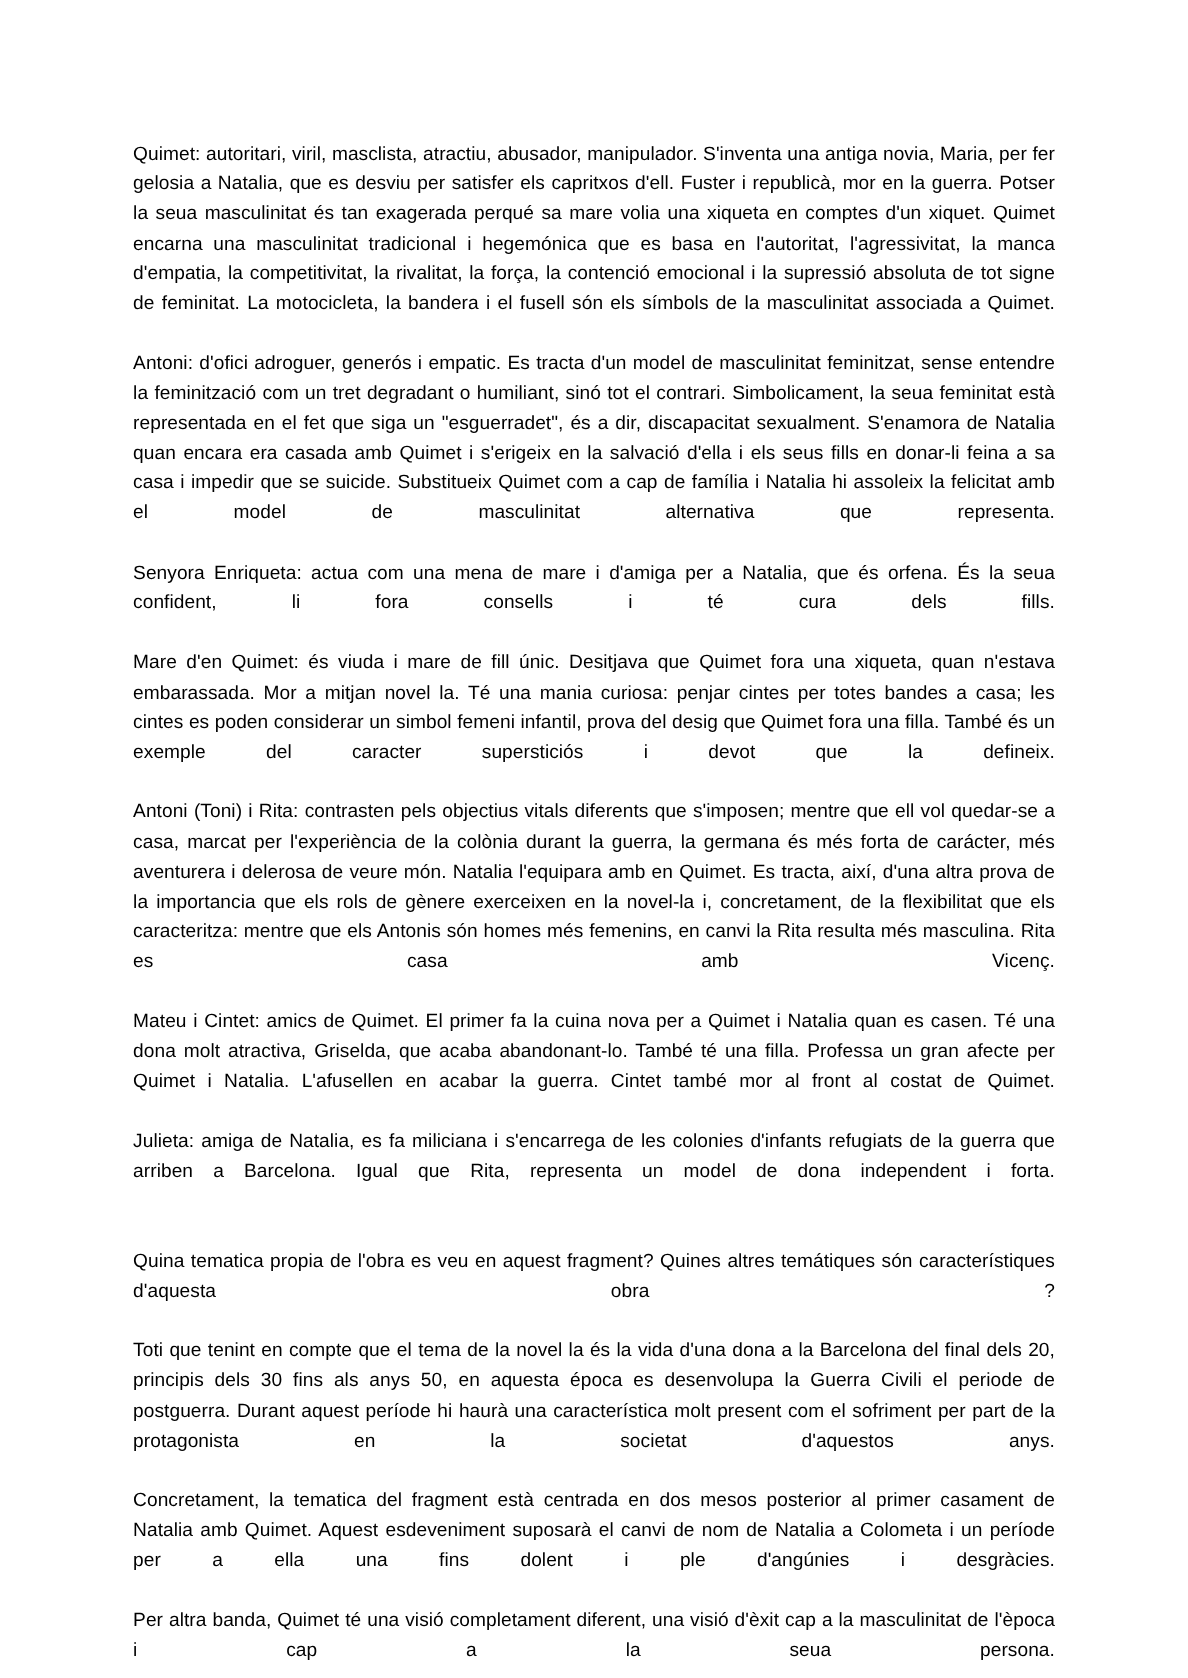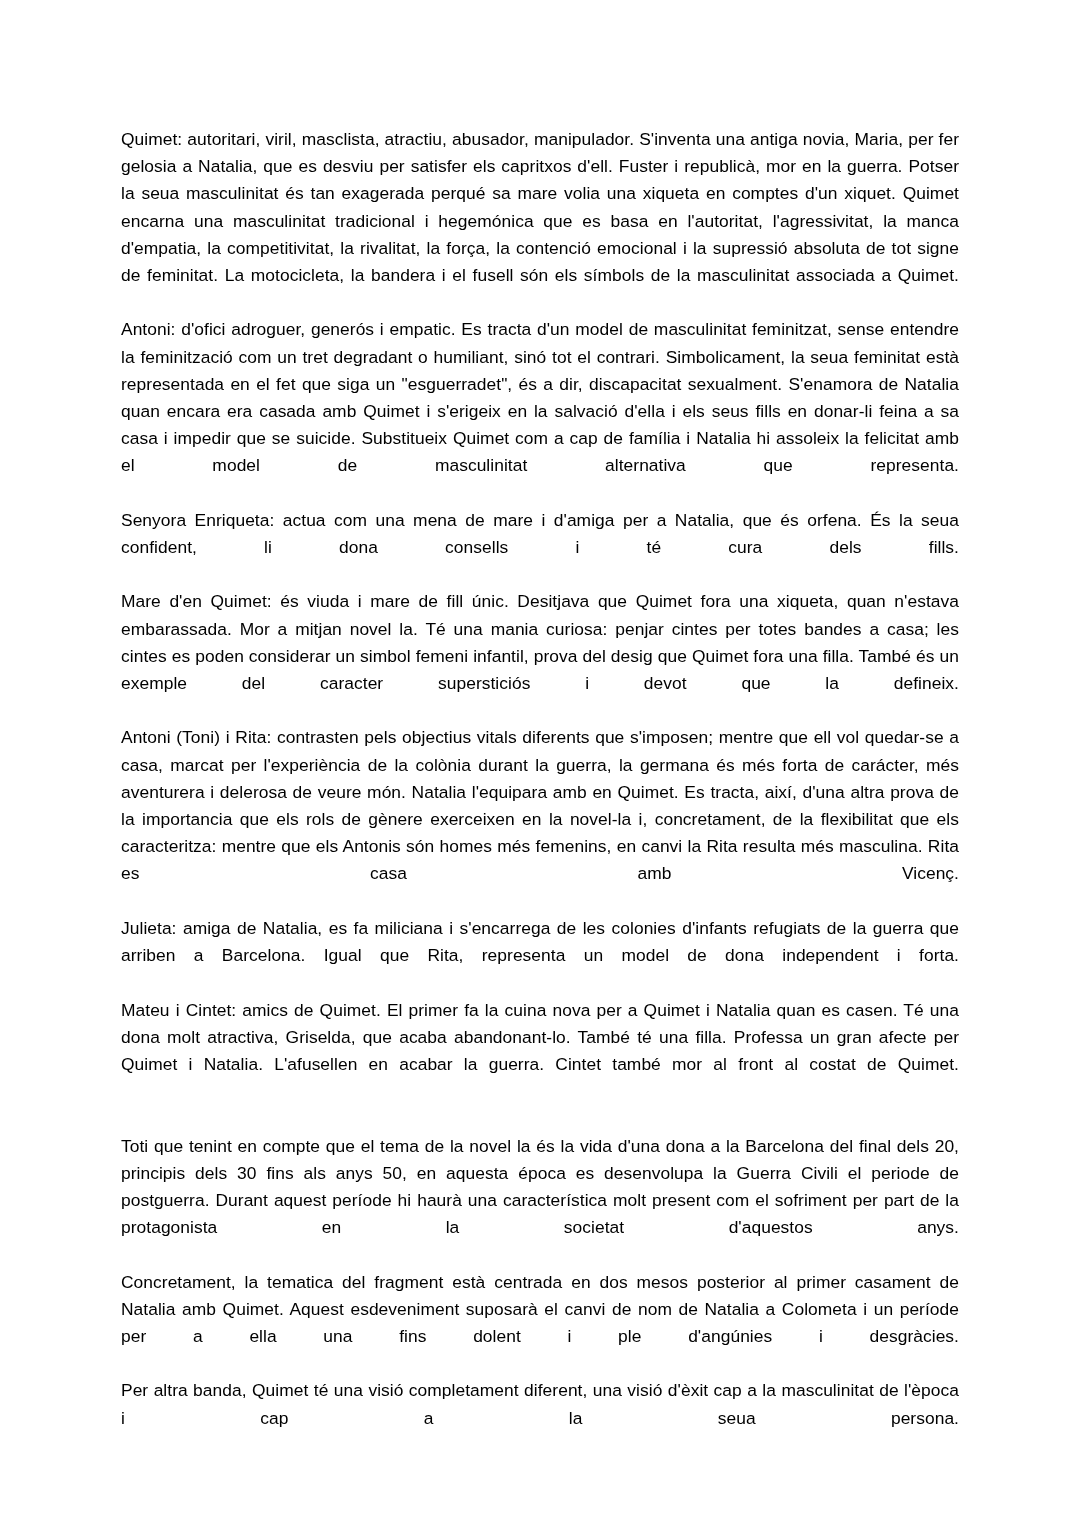--- a/index.html
+++ b/index.html
@@ -54,32 +54,33 @@
 </head>
 <body>
 
 <div class="page">
   <div class="text-column">
 
     <p class="para">Quimet: autoritari, viril, masclista, atractiu, abusador, manipulador. S'inventa una antiga novia, Maria, per fer gelosia a Natalia, que es desviu per satisfer els capritxos d'ell. Fuster i republicà, mor en la guerra. Potser la seua masculinitat és tan exagerada perqué sa mare volia una xiqueta en comptes d'un xiquet. Quimet encarna una masculinitat tradicional i hegemónica que es basa en l'autoritat, l'agressivitat, la manca d'empatia, la competitivitat, la rivalitat, la força, la contenció emocional i la supressió absoluta de tot signe de feminitat. La motocicleta, la bandera i el fusell són els símbols de la masculinitat associada a Quimet.</p>
 
     <p class="para">Antoni: d'ofici adroguer, generós i empatic. Es tracta d'un model de masculinitat feminitzat, sense entendre la feminització com un tret degradant o humiliant, sinó tot el contrari. Simbolicament, la seua feminitat està representada en el fet que siga un "esguerradet", és a dir, discapacitat sexualment. S'enamora de Natalia quan encara era casada amb Quimet i s'erigeix en la salvació d'ella i els seus fills en donar-li feina a sa casa i impedir que se suicide. Substitueix Quimet com a cap de família i Natalia hi assoleix la felicitat amb el model de masculinitat alternativa que representa.</p>
 
-    <p class="para">Senyora Enriqueta: actua com una mena de mare i d'amiga per a Natalia, que és orfena. És la seua confident, li dona consells i té cura dels fills.</p>
+    <p class="para">Senyora Enriqueta: actua com una mena de mare i d'amiga per a Natalia, que és orfena. És la seua confident, li fora consells i té cura dels fills.</p>
 
     <p class="para">Mare d'en Quimet: és viuda i mare de fill únic. Desitjava que Quimet fora una xiqueta, quan n'estava embarassada. Mor a mitjan novel la. Té una mania curiosa: penjar cintes per totes bandes a casa; les cintes es poden considerar un simbol femeni infantil, prova del desig que Quimet fora una filla. També és un exemple del caracter supersticiós i devot que la defineix.</p>
 
     <p class="para">Antoni (Toni) i Rita: contrasten pels objectius vitals diferents que s'imposen; mentre que ell vol quedar-se a casa, marcat per l'experiència de la colònia durant la guerra, la germana és més forta de carácter, més aventurera i delerosa de veure món. Natalia l'equipara amb en Quimet. Es tracta, així, d'una altra prova de la importancia que els rols de gènere exerceixen en la novel-la i, concretament, de la flexibilitat que els caracteritza: mentre que els Antonis són homes més femenins, en canvi la Rita resulta més masculina. Rita es casa amb Vicenç.</p>
 
+    <p class="para">Mateu i Cintet: amics de Quimet. El primer fa la cuina nova per a Quimet i Natalia quan es casen. Té una dona molt atractiva, Griselda, que acaba abandonant-lo. També té una filla. Professa un gran afecte per Quimet i Natalia. L'afusellen en acabar la guerra. Cintet també mor al front al costat de Quimet.</p>
+
     <p class="para">Julieta: amiga de Natalia, es fa miliciana i s'encarrega de les colonies d'infants refugiats de la guerra que arriben a Barcelona. Igual que Rita, representa un model de dona independent i forta.</p>
-
-    <p class="para">Mateu i Cintet: amics de Quimet. El primer fa la cuina nova per a Quimet i Natalia quan es casen. Té una dona molt atractiva, Griselda, que acaba abandonant-lo. També té una filla. Professa un gran afecte per Quimet i Natalia. L'afusellen en acabar la guerra. Cintet també mor al front al costat de Quimet.</p>
 
     <div class="spacer-line"></div>
 
+    <p class="para">Quina tematica propia de l'obra es veu en aquest fragment? Quines altres temátiques són característiques d'aquesta obra ?</p>
 
     <p class="para">Toti que tenint en compte que el tema de la novel la és la vida d'una dona a la Barcelona del final dels 20, principis dels 30 fins als anys 50, en aquesta época es desenvolupa la Guerra Civili el periode de postguerra. Durant aquest període hi haurà una característica molt present com el sofriment per part de la protagonista en la societat d'aquestos anys.</p>
 
     <p class="para">Concretament, la tematica del fragment està centrada en dos mesos posterior al primer casament de Natalia amb Quimet. Aquest esdeveniment suposarà el canvi de nom de Natalia a Colometa i un període per a ella una fins dolent i ple d'angúnies i desgràcies.</p>
 
     <p class="para">Per altra banda, Quimet té una visió completament diferent, una visió d'èxit cap a la masculinitat de l'època i cap a la seua persona.</p>
 
   </div>
 </div>
 

